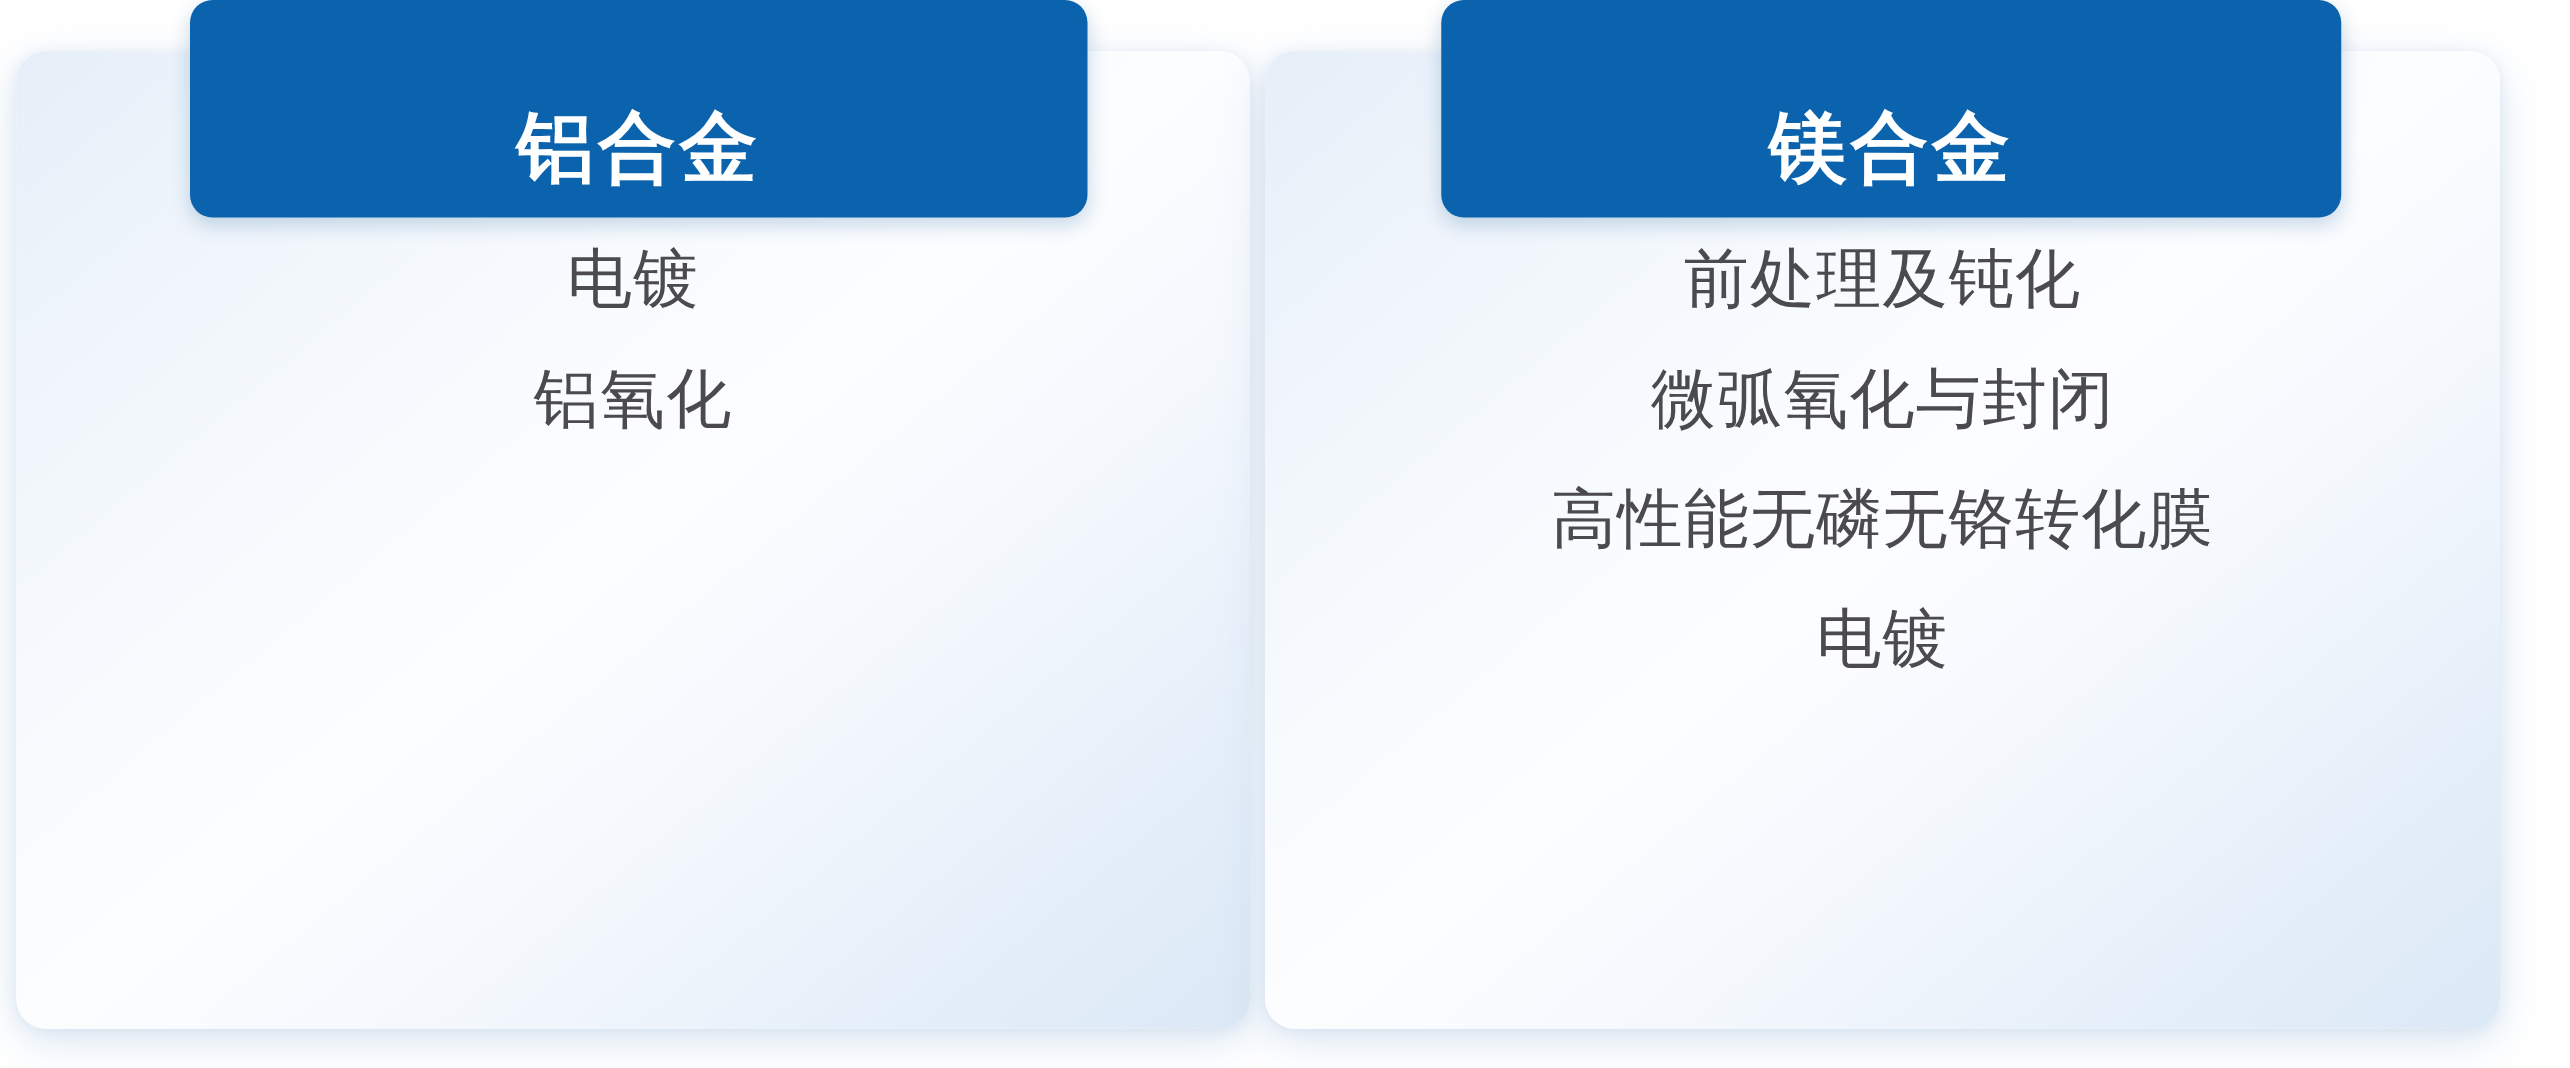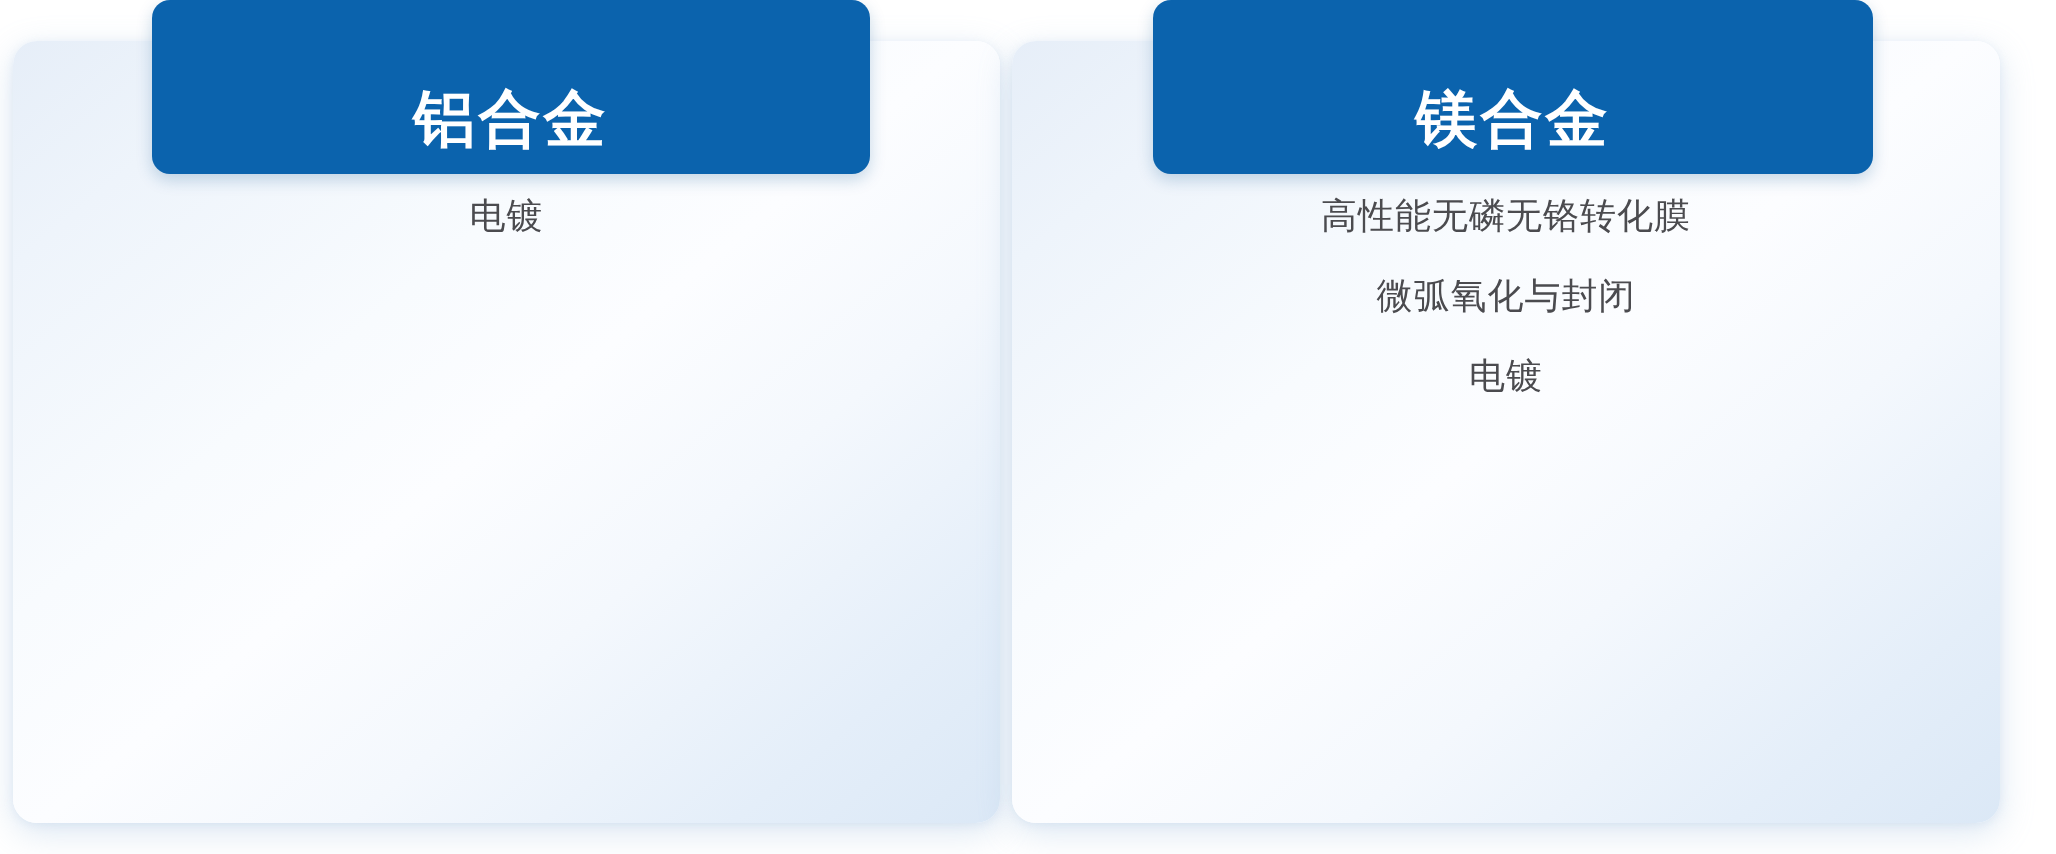--- a/index.html
+++ b/index.html
@@ -78,21 +78,21 @@
     position: absolute;
     left: 0;
     right: 0;
     top: 157px;
     display: flex;
     flex-direction: column;
     align-items: center;
   }
   .item {
     color: #4b4b4f;
-    font-size: 36px;
+    font-size: 52px;
     line-height: 1;
     font-weight: 400;
     letter-spacing: 1px;
     white-space: nowrap;
     margin-bottom: 44px;
     padding: 0 18px;
     text-align: center;
   }
   .item:last-child { margin-bottom: 0; }
 </style>
@@ -102,31 +102,33 @@
 <div id="stage">
 
   <div class="card left">
 
     <div class="pill">
       <span class="pill-title">铝合金</span>
     </div>
 
     <div class="card-body">
       <div class="item">电镀</div>
+      <div class="item">铝氧化</div>
     </div>
 
   </div>
 
   <div class="card right">
 
     <div class="pill">
       <span class="pill-title">镁合金</span>
     </div>
 
     <div class="card-body">
+      <div class="item">前处理及钝化</div>
+      <div class="item">微弧氧化与封闭</div>
       <div class="item">高性能无磷无铬转化膜</div>
-      <div class="item">微弧氧化与封闭</div>
       <div class="item">电镀</div>
     </div>
 
   </div>
 
 </div>
 
 </body></html>

